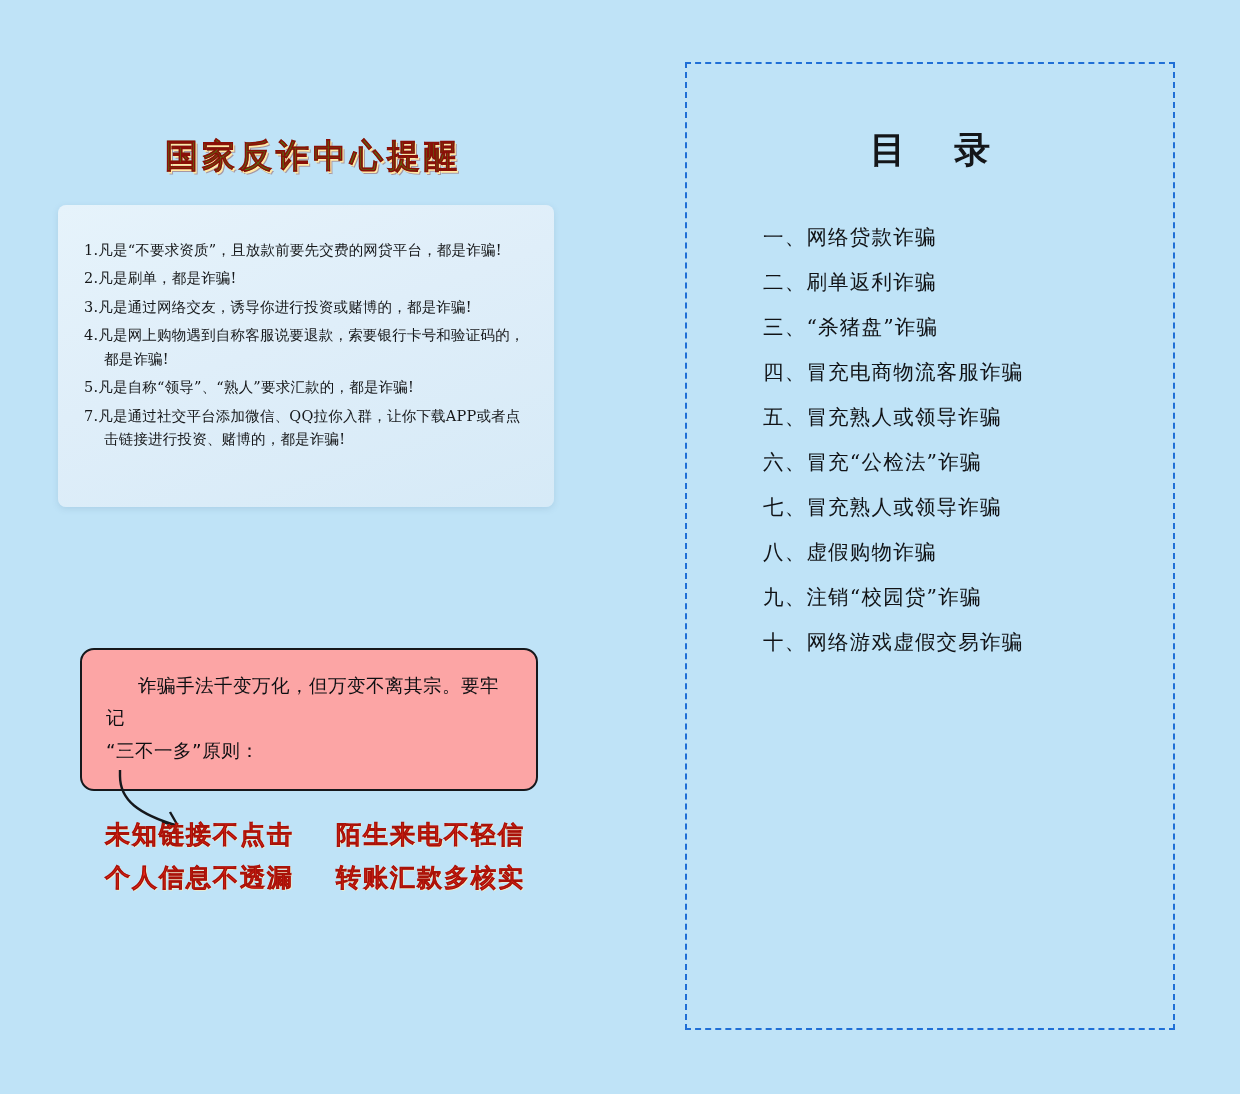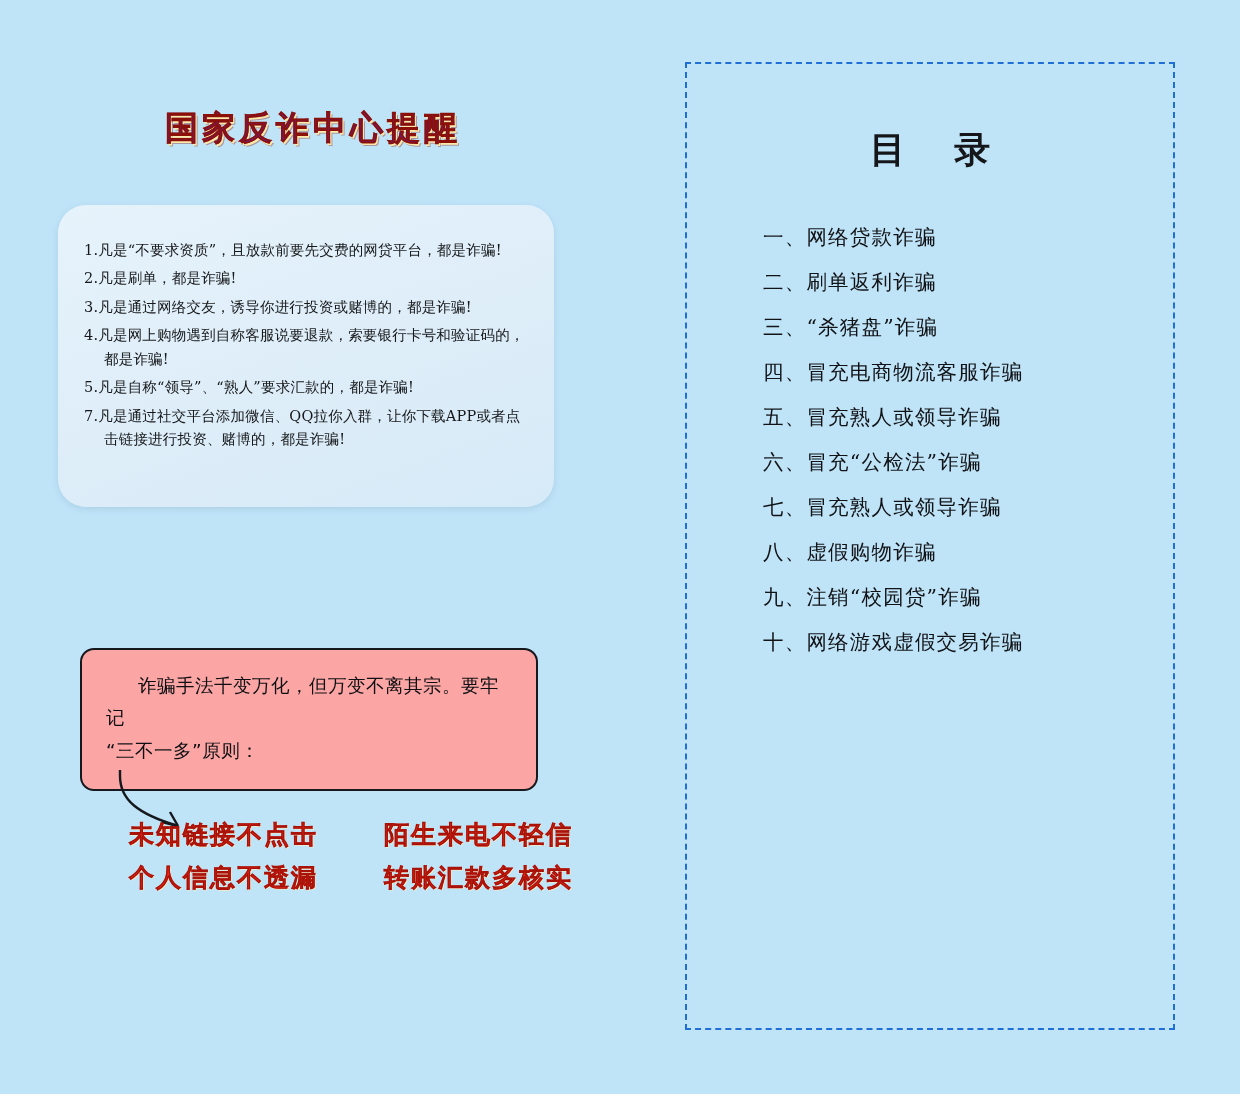--- a/index.html
+++ b/index.html
@@ -24,39 +24,39 @@
   .left-panel {
     position: absolute;
     left: 0;
     top: 0;
     width: 620px;
     height: 1094px;
   }
   .left-title {
     position: absolute;
     left: 165px;
-    top: 106px;
+    top: 134px;
     font-family: "DejaVu Serif", "Liberation Serif", serif;
     font-size: 33px;
     font-weight: bold;
     letter-spacing: 4px;
-    color: #701a75;
+    color: #4d7c0f;
     -webkit-text-stroke: 0.6px #8a1008;
     text-shadow: 1.5px 1.5px 0 #ffe9a8, 2.5px 2.5px 0 rgba(120,10,5,0.35);
     white-space: nowrap;
   }
 
   .tips-card {
     position: absolute;
     left: 58px;
     top: 205px;
     width: 496px;
     height: 302px;
     background: linear-gradient(160deg, #e6f3fb 0%, #dfeef9 45%, #d6eaf7 100%);
-    border-radius: 28px;
+    border-radius: 8px;
     box-sizing: border-box;
     padding: 34px 26px 6px 26px;
     box-shadow: 0 2px 6px rgba(90,130,160,0.18);
   }
   .tips-list {
     margin: 0;
     padding: 0;
     list-style: none;
     font-family: "DejaVu Serif", "Liberation Serif", serif;
     font-size: 14.5px;
@@ -113,21 +113,20 @@
   }
   .slogan {
     font-family: "DejaVu Serif", "Liberation Serif", serif;
     font-size: 25px;
     font-weight: bold;
     color: #ef2a1d;
     letter-spacing: 2px;
     -webkit-text-stroke: 0.5px #a81208;
     text-shadow: 1px 1px 0 rgba(255,240,190,0.75);
     white-space: nowrap;
-    margin-left: 24px;
   }
 
   
   .right-panel {
     position: absolute;
     left: 685px;
     top: 62px;
     width: 490px;
     height: 968px;
     border: 2px dashed #1f6fd6;

